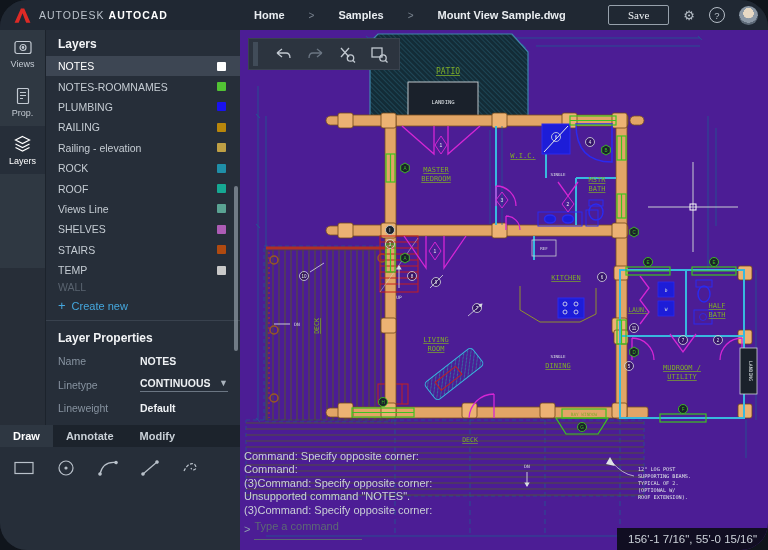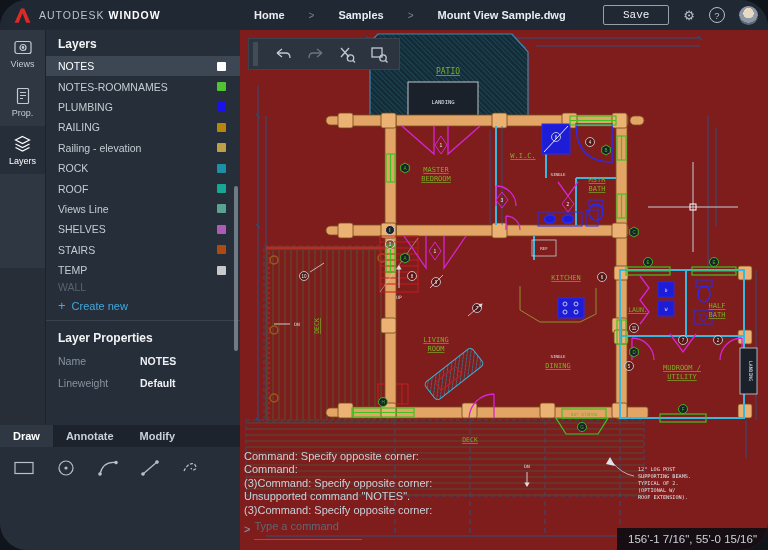--- a/index.html
+++ b/index.html
@@ -9,21 +9,21 @@
   
   #topbar{position:absolute;left:0;top:0;width:768px;height:30px;background:#202833;
           display:flex;align-items:center;z-index:30;}
   .brand{display:flex;align-items:center;gap:7px;padding-left:13px;width:227px;}
   .brand .autodesk{font-size:10.5px;letter-spacing:1px;color:#bac2cb;font-weight:400;}
   .brand .autocad{font-size:10.5px;letter-spacing:1px;color:#ffffff;font-weight:bold;margin-left:-3px;}
   .crumbs{display:flex;align-items:center;gap:24px;font-size:11px;font-weight:bold;color:#e9edf1;padding-left:14px;}
   .crumb-sep{color:#79838f;font-weight:normal;font-size:10px;}
   .topbar-right{margin-left:auto;display:flex;align-items:center;gap:14px;padding-right:10px;}
   .save-btn{background:transparent;border:1px solid #97a1ac;border-radius:2px;color:#eef1f4;
-            font-size:11px;font-family:Liberation Mono, monospace;padding:3px 19px;cursor:pointer;}
+            font-size:11px;font-family:Liberation Serif, serif;padding:3px 19px;cursor:pointer;}
   .icon-btn{color:#b6bec7;font-size:13px;line-height:1;cursor:pointer;background:none;border:none;padding:0;}
   .help-circ{display:inline-flex;width:14px;height:14px;border:1px solid #b6bec7;border-radius:50%;
              align-items:center;justify-content:center;font-size:9.5px;color:#b6bec7;}
   .avatar{width:19px;height:19px;border-radius:50%;cursor:pointer;
           background:radial-gradient(circle at 50% 38%,#e8d9c4 0 34%,#8d99a6 35% 62%,#5d6977 63% 100%);}
   
   #rail{position:absolute;left:0;top:30px;width:45px;height:395px;background:#2f3842;z-index:20;}
   #rail .rail-fill{position:absolute;left:0;top:238px;bottom:0;width:45px;background:#272e38;}
   .rail-item{position:relative;height:48px;display:flex;flex-direction:column;align-items:center;
              justify-content:center;gap:3px;cursor:pointer;color:#c3cad2;}
@@ -54,21 +54,21 @@
   .prop-select .chev{color:#aab3bd;font-size:9px;}
   
   #toolspanel{position:absolute;left:0;top:425px;width:240px;height:125px;background:#262e39;z-index:20;}
   .tabbar{display:flex;background:#1c232c;height:22px;align-items:stretch;}
   .tab{padding:0 13px;display:flex;align-items:center;font-size:11px;font-weight:bold;color:#c9d0d7;cursor:pointer;}
   .tab.active{background:#2e3742;color:#ffffff;}
   .toolrow{display:flex;gap:14px;padding:10px 10px;}
   .tool-btn{width:28px;height:22px;display:flex;align-items:center;justify-content:center;cursor:pointer;}
   .tool-btn svg{stroke:#b9c1ca;fill:none;stroke-width:1.2;}
   
-  #canvas{position:absolute;left:240px;top:30px;width:528px;height:520px;background:#7f1d1d;overflow:hidden;}
+  #canvas{position:absolute;left:240px;top:30px;width:528px;height:520px;background:#4c1d95;overflow:hidden;}
   #drawing{position:absolute;left:0;top:0;}
   #canvas-toolbar{position:absolute;left:8px;top:8px;display:flex;align-items:center;gap:13px;
                   background:#2c343f;border:1px solid #3a434f;padding:3px 10px 3px 4px;z-index:10;}
   .drag-handle{width:5px;height:24px;background:#414c59;margin-right:3px;}
   #canvas-toolbar svg{stroke:#c2c9d1;fill:none;stroke-width:1.3;cursor:pointer;}
   #canvas-toolbar svg.dim{stroke:#6b7683;}
   
   #command{position:absolute;left:4px;bottom:10px;z-index:10;font-size:11px;line-height:13.5px;color:#c9cfd6;}
   .cmd-line{white-space:pre;}
   .cmd-input-row{display:flex;align-items:center;gap:4px;margin-top:3px;}
@@ -88,21 +88,21 @@
 <body>
 
 <div id="app">
 
   <div id="topbar">
     <div class="brand">
       <svg width="19" height="19" viewBox="0 0 24 24">
         <path d="M2,21 L10,3 H14.2 L22,21 H16.6 L12,9.2 L7.2,21 Z" fill="#dd2a26"></path>
       </svg>
       <span class="autodesk">AUTODESK</span>
-      <span class="autocad">WINDOW</span>
+      <span class="autocad">AUTOCAD</span>
     </div>
     <div class="crumbs">
       <span>Home</span>
       <span class="crumb-sep">&gt;</span>
       <span>Samples</span>
       <span class="crumb-sep">&gt;</span>
       <span>Mount View Sample.dwg</span>
     </div>
     <div class="topbar-right">
       <button class="save-btn">Save</button>
@@ -206,20 +206,27 @@
       <span class="layer-name">WALL</span>
     </div>
     <div class="create-new">
       <span class="plus">+</span>
       <span>Create new</span>
     </div>
     <div class="panel-title" style="padding-top:10px;">Layer Properties</div>
     <div class="prop-row">
       <span class="prop-label">Name</span>
       <span class="prop-value">NOTES</span>
+    </div>
+    <div class="prop-row">
+      <span class="prop-label">Linetype</span>
+      <span class="prop-value prop-select">
+        <span>CONTINUOUS</span>
+        <span class="chev">▼</span>
+      </span>
     </div>
     <div class="prop-row">
       <span class="prop-label">Lineweight</span>
       <span class="prop-value">Default</span>
     </div>
   </div>
 
   <div id="toolspanel">
     <div class="tabbar">
       <span class="tab active">Draw</span>

